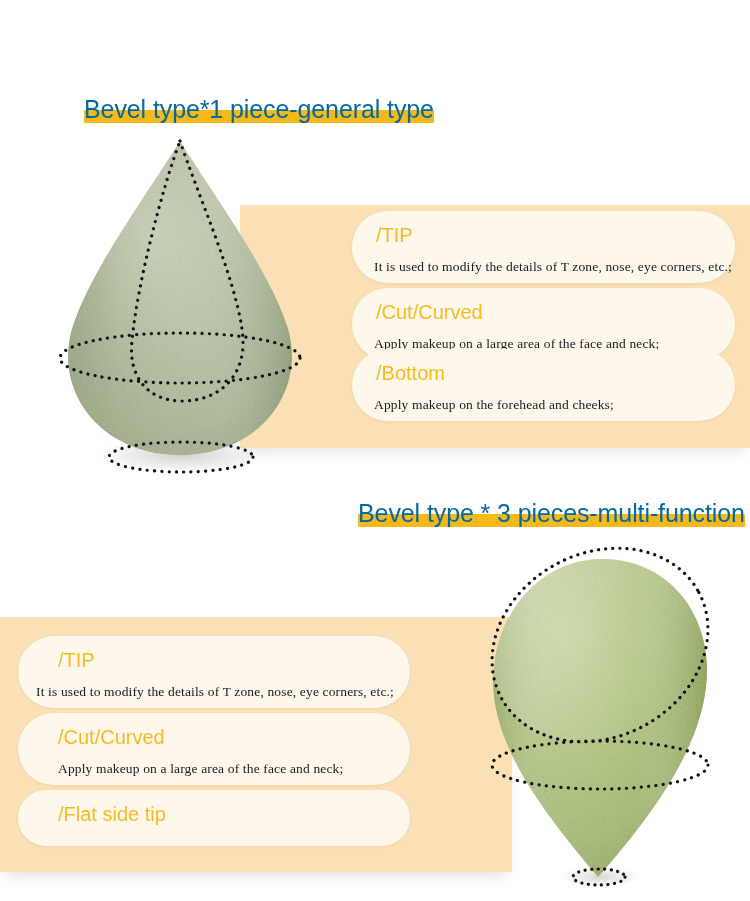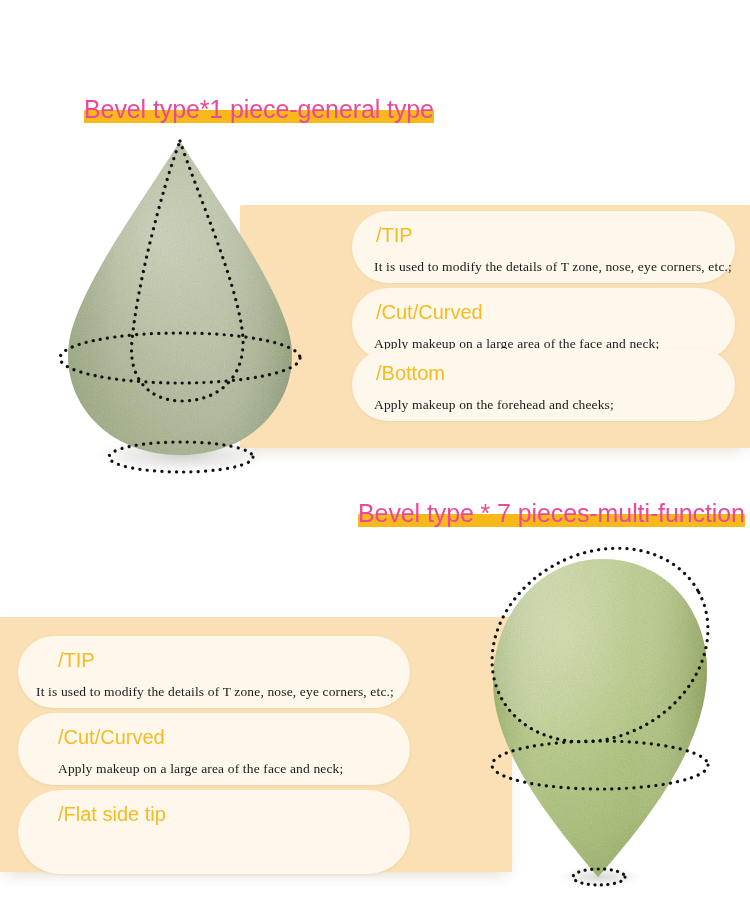--- a/index.html
+++ b/index.html
@@ -21,21 +21,21 @@
     inset: 0;
     background: #ffffff;
   }
 
   
   .heading {
     position: absolute;
     font-family: "Liberation Sans", sans-serif;
     font-size: 25px;
     font-weight: 400;
-    color: #ec4899;
+    color: #0369a1;
     letter-spacing: -0.1px;
     white-space: nowrap;
     line-height: 30px;
     z-index: 40;
   }
   .heading .hl {
     position: absolute;
     left: 0;
     right: 0;
     bottom: 1px;
@@ -109,21 +109,21 @@
   #card-t0 .card-title { left: 24px; top: 13px; }
   #card-t1 .card-title { left: 24px; top: 13px; }
   #card-t2 .card-title { left: 24px; top: 13px; }
   #card-t0 .card-desc  { left: 22px; top: 48px; }
   #card-t1 .card-desc  { left: 22px; top: 48px; }
   #card-t2 .card-desc  { left: 22px; top: 48px; }
 
   
   #card-b0 { left: 18px; top: 636px; width: 392px; height: 72px; }
   #card-b1 { left: 18px; top: 713px; width: 392px; height: 72px; }
-  #card-b2 { left: 18px; top: 790px; width: 392px; height: 84px; }
+  #card-b2 { left: 18px; top: 790px; width: 392px; height: 56px; }
   #card-b0 .card-title { left: 40px; top: 13px; }
   #card-b1 .card-title { left: 40px; top: 13px; }
   #card-b2 .card-title { left: 40px; top: 13px; }
   #card-b0 .card-desc  { left: 18px; top: 48px; }
   #card-b1 .card-desc  { left: 40px; top: 48px; }
   #card-b2 .card-desc  { left: 40px; top: 48px; }
 
   
   .sponge {
     position: absolute;
@@ -218,21 +218,21 @@
     <div class="card-title">/Cut/Curved</div>
     <div class="card-desc">Apply makeup on a large area of the face and neck;</div>
   </div>
   <div class="card" id="card-t2">
     <div class="card-title">/Bottom</div>
     <div class="card-desc">Apply makeup on the forehead and cheeks;</div>
   </div>
 
   <div class="heading" id="heading-bottom">
     <span class="hl"></span>
-    <span class="txt">Bevel type * 7 pieces-multi-function</span>
+    <span class="txt">Bevel type * 3 pieces-multi-function</span>
   </div>
 
   <div class="panel" id="panel-bottom"></div>
 
   <div class="card" id="card-b0">
     <div class="card-title">/TIP</div>
     <div class="card-desc">It is used to modify the details of T zone, nose, eye corners, etc.;</div>
   </div>
   <div class="card" id="card-b1">
     <div class="card-title">/Cut/Curved</div>

